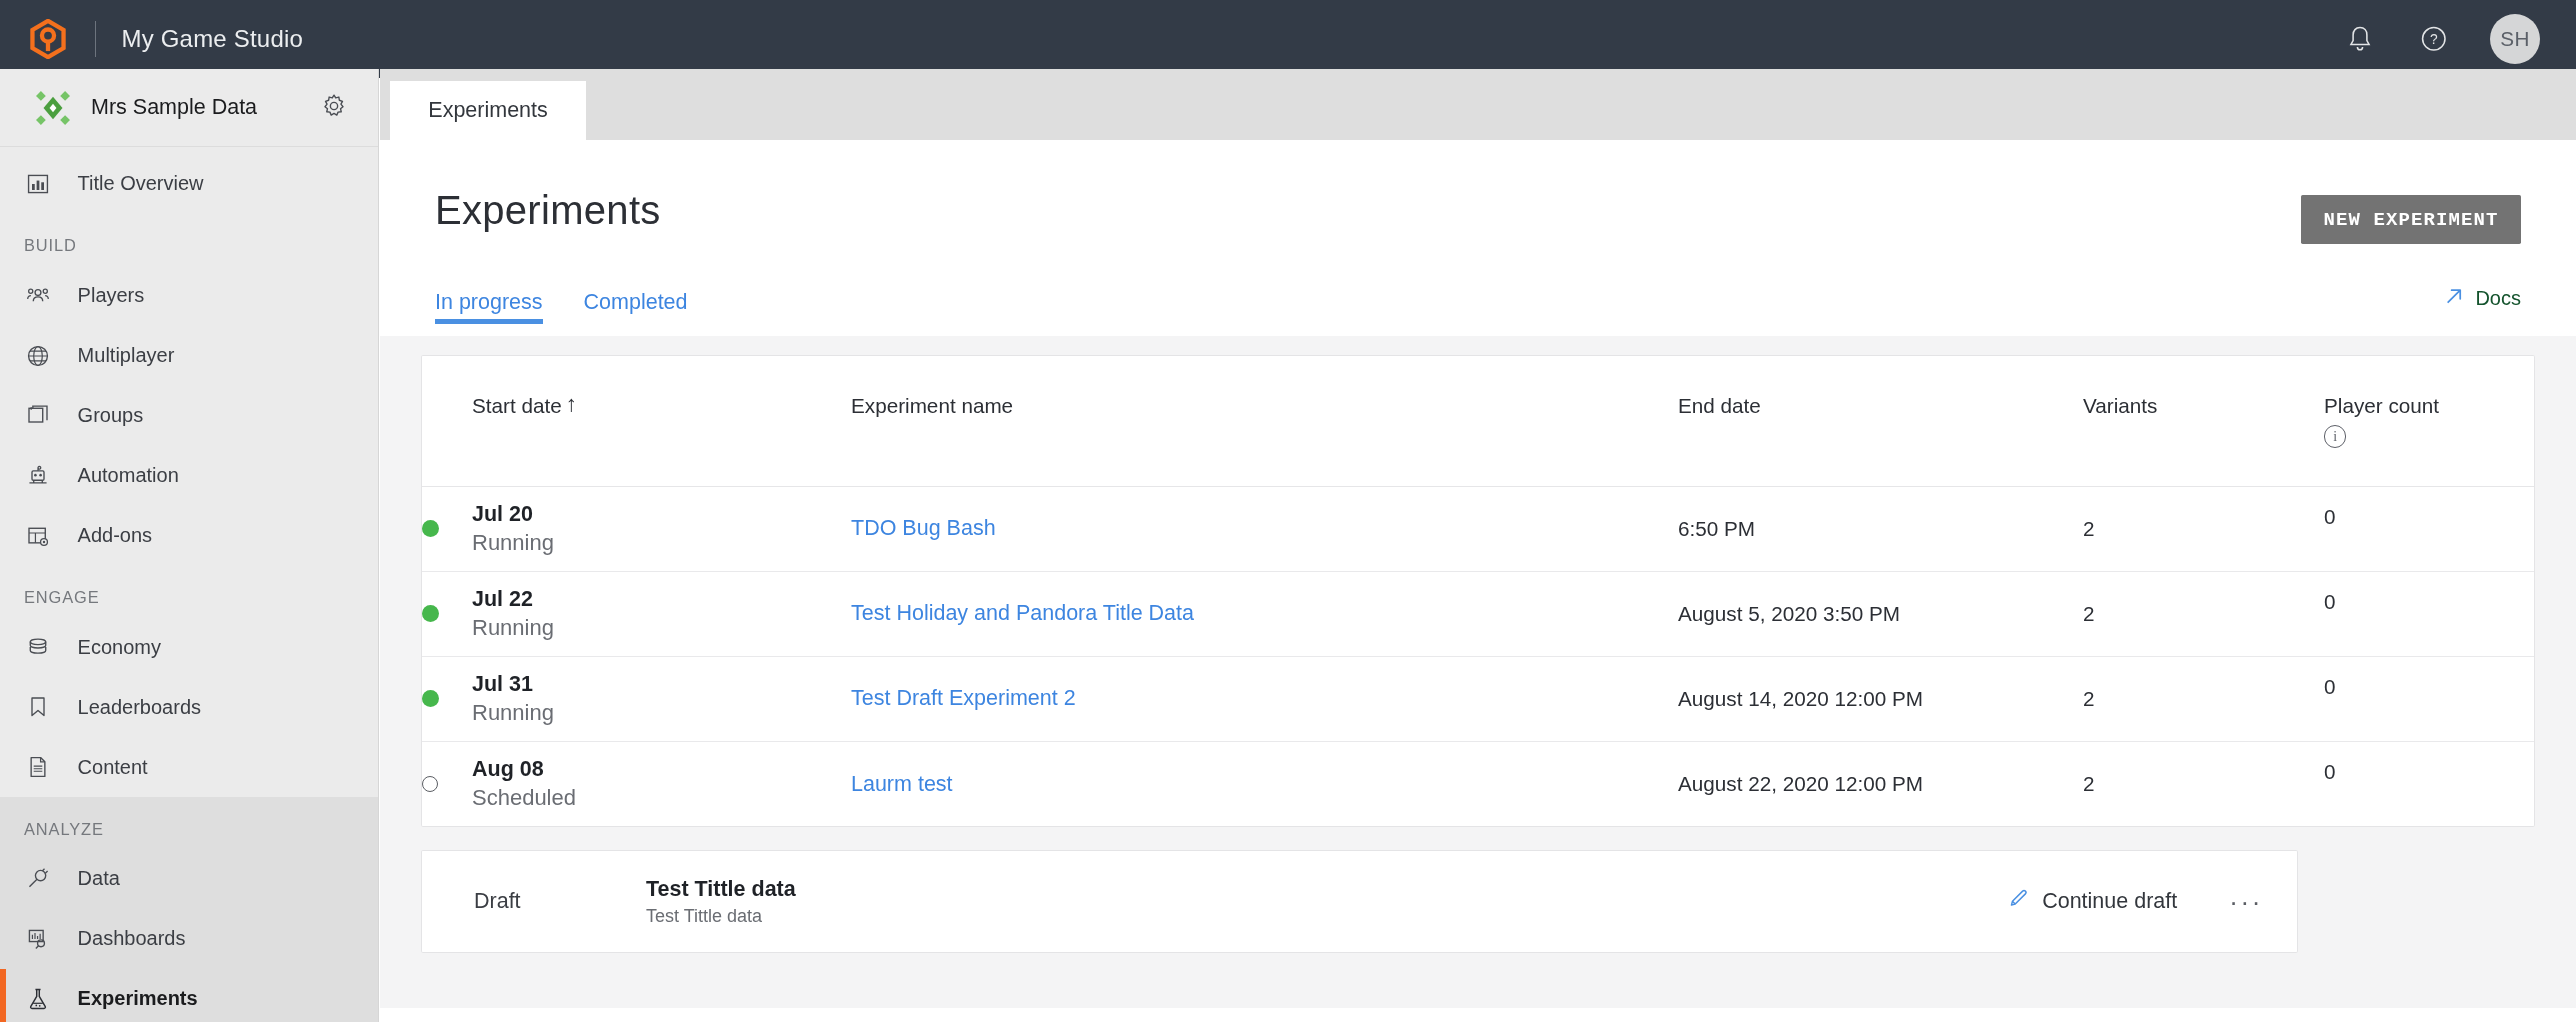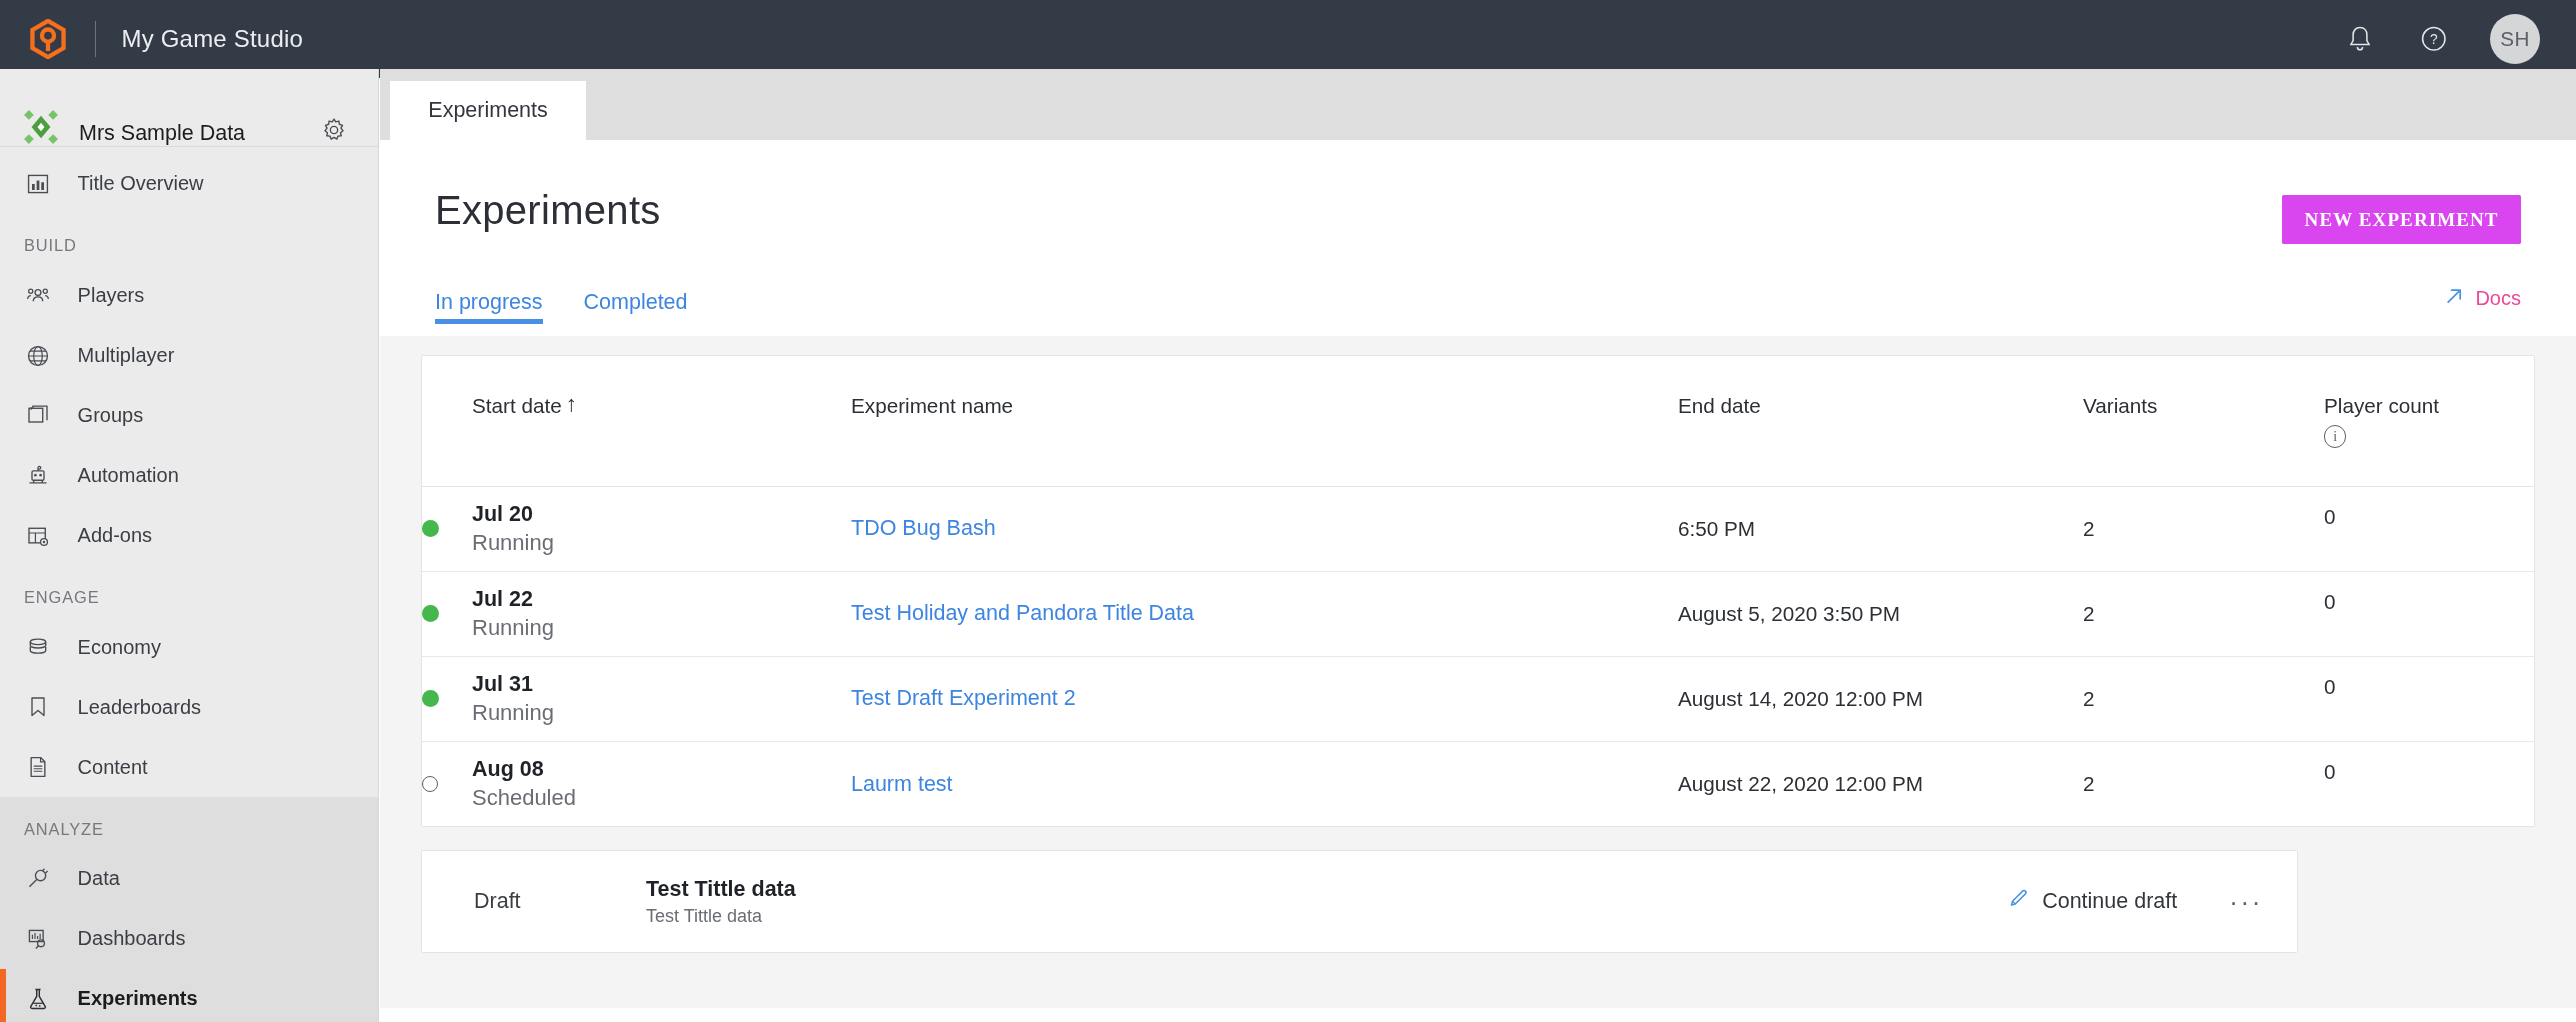--- a/index.html
+++ b/index.html
@@ -28,21 +28,21 @@
     cursor: pointer;
   }
 
   
   .sidebar {
     position: absolute; top: 69px; left: 0; width: 379px; height: 954px;
     background: #ebebeb;
     border-right: 0.9px solid #d6d6d6;
   }
   .studio-head {
-    height: 78px; display: flex; align-items: flex-end; padding: 0 0 0 22px;
+    height: 78px; display: flex; align-items: center; padding: 0 0 0 34px;
     border-bottom: 0.9px solid #dcdcdc;
   }
   .studio-icon { width: 38px; height: 38px; flex: 0 0 38px; }
   .studio-name {
     margin-left: 19px; font-size: 21.5px; color: #1b1c1e; line-height: 1.22;
     max-width: 198px; font-weight: 400;
   }
   .studio-gear { margin-left: auto; margin-right: 31px; cursor: pointer; }
 
   .nav-section-pad { padding-top: 6.9px; }
@@ -75,38 +75,38 @@
   .tabstrip .tab {
     background: #ffffff; height: 59px; display: flex; align-items: center;
     padding: 0 38px; font-size: 21.5px; color: #33373d; cursor: pointer;
   }
 
   .content { padding: 0 0 0 0; background: #fff; height: 883px; position: relative; }
 
   .page-head { display: flex; align-items: flex-start; padding: 48px 55px 0 55px; }
   .page-title { font-size: 40px; font-weight: 300; color: #2c2f35; letter-spacing: 0.3px; }
   .btn-primary {
-    margin-left: auto; background: #d946ef; color: #ffffff;
+    margin-left: auto; background: #737373; color: #ffffff;
     border: none; font-size: 19px; font-weight: 700; letter-spacing: 1.1px;
-    padding: 13.8px 22.4px; cursor: pointer; font-family: Liberation Serif, serif;
+    padding: 13.8px 22.4px; cursor: pointer; font-family: Liberation Mono, monospace;
     border-radius: 1.7px; margin-top: 6.9px;
   }
 
   .subnav { display: flex; align-items: flex-end; padding: 24px 55px 0 55px; position: relative; }
   .subtab {
     font-size: 21.5px; color: #3d85e0; padding-bottom: 9px; margin-right: 41px;
     cursor: pointer; position: relative; font-weight: 400; margin-top: 22px;
   }
   .subtab.active { color: #3d85e0; }
   .subtab.active::after {
     content: ""; position: absolute; left: 0; right: 0; bottom: 0; height: 5.2px; background: #4a90e2;
   }
   .docs-link {
     margin-left: auto; display: flex; align-items: center; gap: 10.3px;
-    color: #ec4899; font-size: 20px; cursor: pointer; padding-bottom: 12px;
+    color: #14532d; font-size: 20px; cursor: pointer; padding-bottom: 12px;
   }
 
   .content-body {
     background: #f4f4f5; margin-top: 12px; padding: 19px 41px 0 41px;
     height: 672px;
   }
 
   .card {
     background: #ffffff; border: 0.9px solid #e4e4e6; border-radius: 1.7px;
   }

